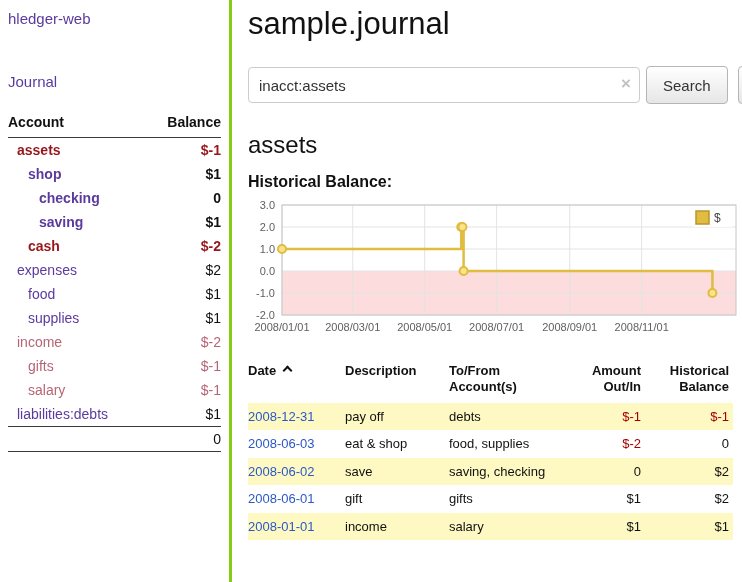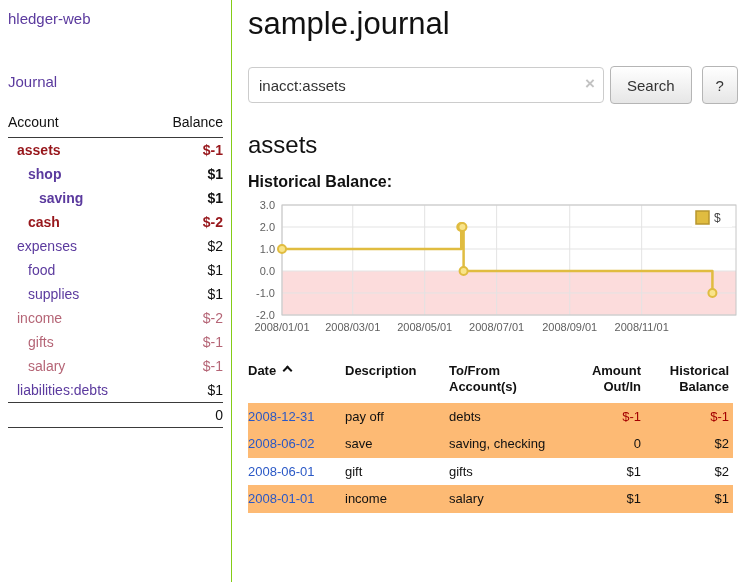--- a/index.html
+++ b/index.html
@@ -8,42 +8,42 @@
     background: #fff;
     color: #111;
     font-family: "Liberation Sans", "DejaVu Sans", sans-serif;
     font-size: 14px;
   }
   .app { display: flex; width: 742px; min-height: 582px; }
 
   
   .sidebar {
     width: 232px; min-width: 232px;
-    border-right: 1px solid #84cc16;
+    border-right: 3px solid #84cc16;
     padding: 10px 8px 0 8px;
   }
   .brand { color: #5b3a9e; font-size: 15px; cursor: pointer; }
   .nav-journal { margin-top: 46px; color: #5b3a9e; font-size: 15px; cursor: pointer; }
   table.accounts { width: 100%; border-collapse: collapse; margin-top: 22px; font-size: 14px; }
-  table.accounts th { font-weight: 400; text-align: left; padding: 2px 0 7px 0; border-bottom: 1px solid #3a3a3a; }
+  table.accounts th { font-weight: 700; text-align: left; padding: 2px 0 7px 0; border-bottom: 1px solid #3a3a3a; }
   table.accounts th.bal-h { text-align: right; }
   table.accounts td { padding: 4px 0; }
   table.accounts td.name { padding-left: 9px; }
   table.accounts td.bal { text-align: right; }
   table.accounts a { text-decoration: none; color: #5b3a9e; cursor: pointer; display: inline-block; }
   tr.hl td.name a, tr.hl td.bal { font-weight: bold; }
   tr.neg td.name a, tr.neg td.bal { color: #b56576; }
   tr.hl.neg td.name a, tr.hl.neg td.bal { color: #97161b; }
   table.accounts tfoot td { border-top: 1px solid #3a3a3a; border-bottom: 1px solid #3a3a3a; padding: 4px 0; }
 
   
   .main { flex: 1; padding: 2px 4px 0 16px; }
   h1.page-title { font-size: 31px; font-weight: 400; margin: 4px 0 24px 0; }
   .search-row { display: flex; align-items: center; }
-  .search-box { position: relative; width: 356px; }
+  .search-box { position: relative; width: 392px; }
   input.search {
     width: 100%; height: 36px;
     border: 1px solid #ccc; border-radius: 4px;
     padding: 0 30px 0 10px;
     font-size: 15px; color: #333; font-family: inherit;
   }
   .clear-x {
     position: absolute; right: 9px; top: 8px;
     color: #c2c2c2; font-size: 17px; font-weight: bold; line-height: 1; cursor: pointer;
   }
@@ -61,21 +61,21 @@
   
   table.register { border-collapse: collapse; margin-top: 14px; font-size: 13px; }
   table.register th {
     font-weight: bold; text-align: left; vertical-align: top;
     padding: 4px 4px 7px 0; line-height: 1.25;
   }
   table.register td { padding: 5px 4px 5px 0; vertical-align: top; line-height: 1.35; }
   table.register .num { text-align: right; }
   .w-date { width: 97px; } .w-desc { width: 104px; } .w-acct { width: 122px; }
   .w-amt  { width: 74px; } .w-bal  { width: 88px; }
-  tr.shaded { background: #fdba74; }
+  tr.shaded { background: #fef9c3; }
   td.date a { color: #2a58c6; text-decoration: none; cursor: pointer; }
   .negval { color: #a40000; }
   .chev {
     display: inline-block; width: 7px; height: 7px;
     border-top: 2px solid #111; border-left: 2px solid #111;
     transform: rotate(45deg); margin: 0 0 1px 8px;
   }
 </style>
 </head>
 <body>
@@ -96,20 +96,24 @@
   <tr class="hl neg">
     <td class="name"><a style="padding-left: 0px;">assets</a></td>
     <td class="bal">$-1</td>
   </tr>
 
   <tr class="hl">
     <td class="name"><a style="padding-left: 11px;">shop</a></td>
     <td class="bal">$1</td>
   </tr>
 
+  <tr class="hl">
+    <td class="name"><a style="padding-left: 22px;">checking</a></td>
+    <td class="bal">0</td>
+  </tr>
 
   <tr class="hl">
     <td class="name"><a style="padding-left: 22px;">saving</a></td>
     <td class="bal">$1</td>
   </tr>
 
   <tr class="hl neg">
     <td class="name"><a style="padding-left: 11px;">cash</a></td>
     <td class="bal">$-2</td>
   </tr>
@@ -227,20 +231,27 @@
       </thead>
       <tbody id="register-body">
   <tr class="shaded">
     <td class="date w-date"><a>2008-12-31</a></td>
     <td class="desc w-desc">pay off</td>
     <td class="acct w-acct">debts</td>
     <td class="amt w-amt num negval">$-1</td>
     <td class="balc w-bal num negval">$-1</td>
   </tr>
 
+  <tr>
+    <td class="date w-date"><a>2008-06-03</a></td>
+    <td class="desc w-desc">eat &amp; shop</td>
+    <td class="acct w-acct">food, supplies</td>
+    <td class="amt w-amt num negval">$-2</td>
+    <td class="balc w-bal num">0</td>
+  </tr>
 
   <tr class="shaded">
     <td class="date w-date"><a>2008-06-02</a></td>
     <td class="desc w-desc">save</td>
     <td class="acct w-acct">saving, checking</td>
     <td class="amt w-amt num">0</td>
     <td class="balc w-bal num">$2</td>
   </tr>
 
   <tr>

